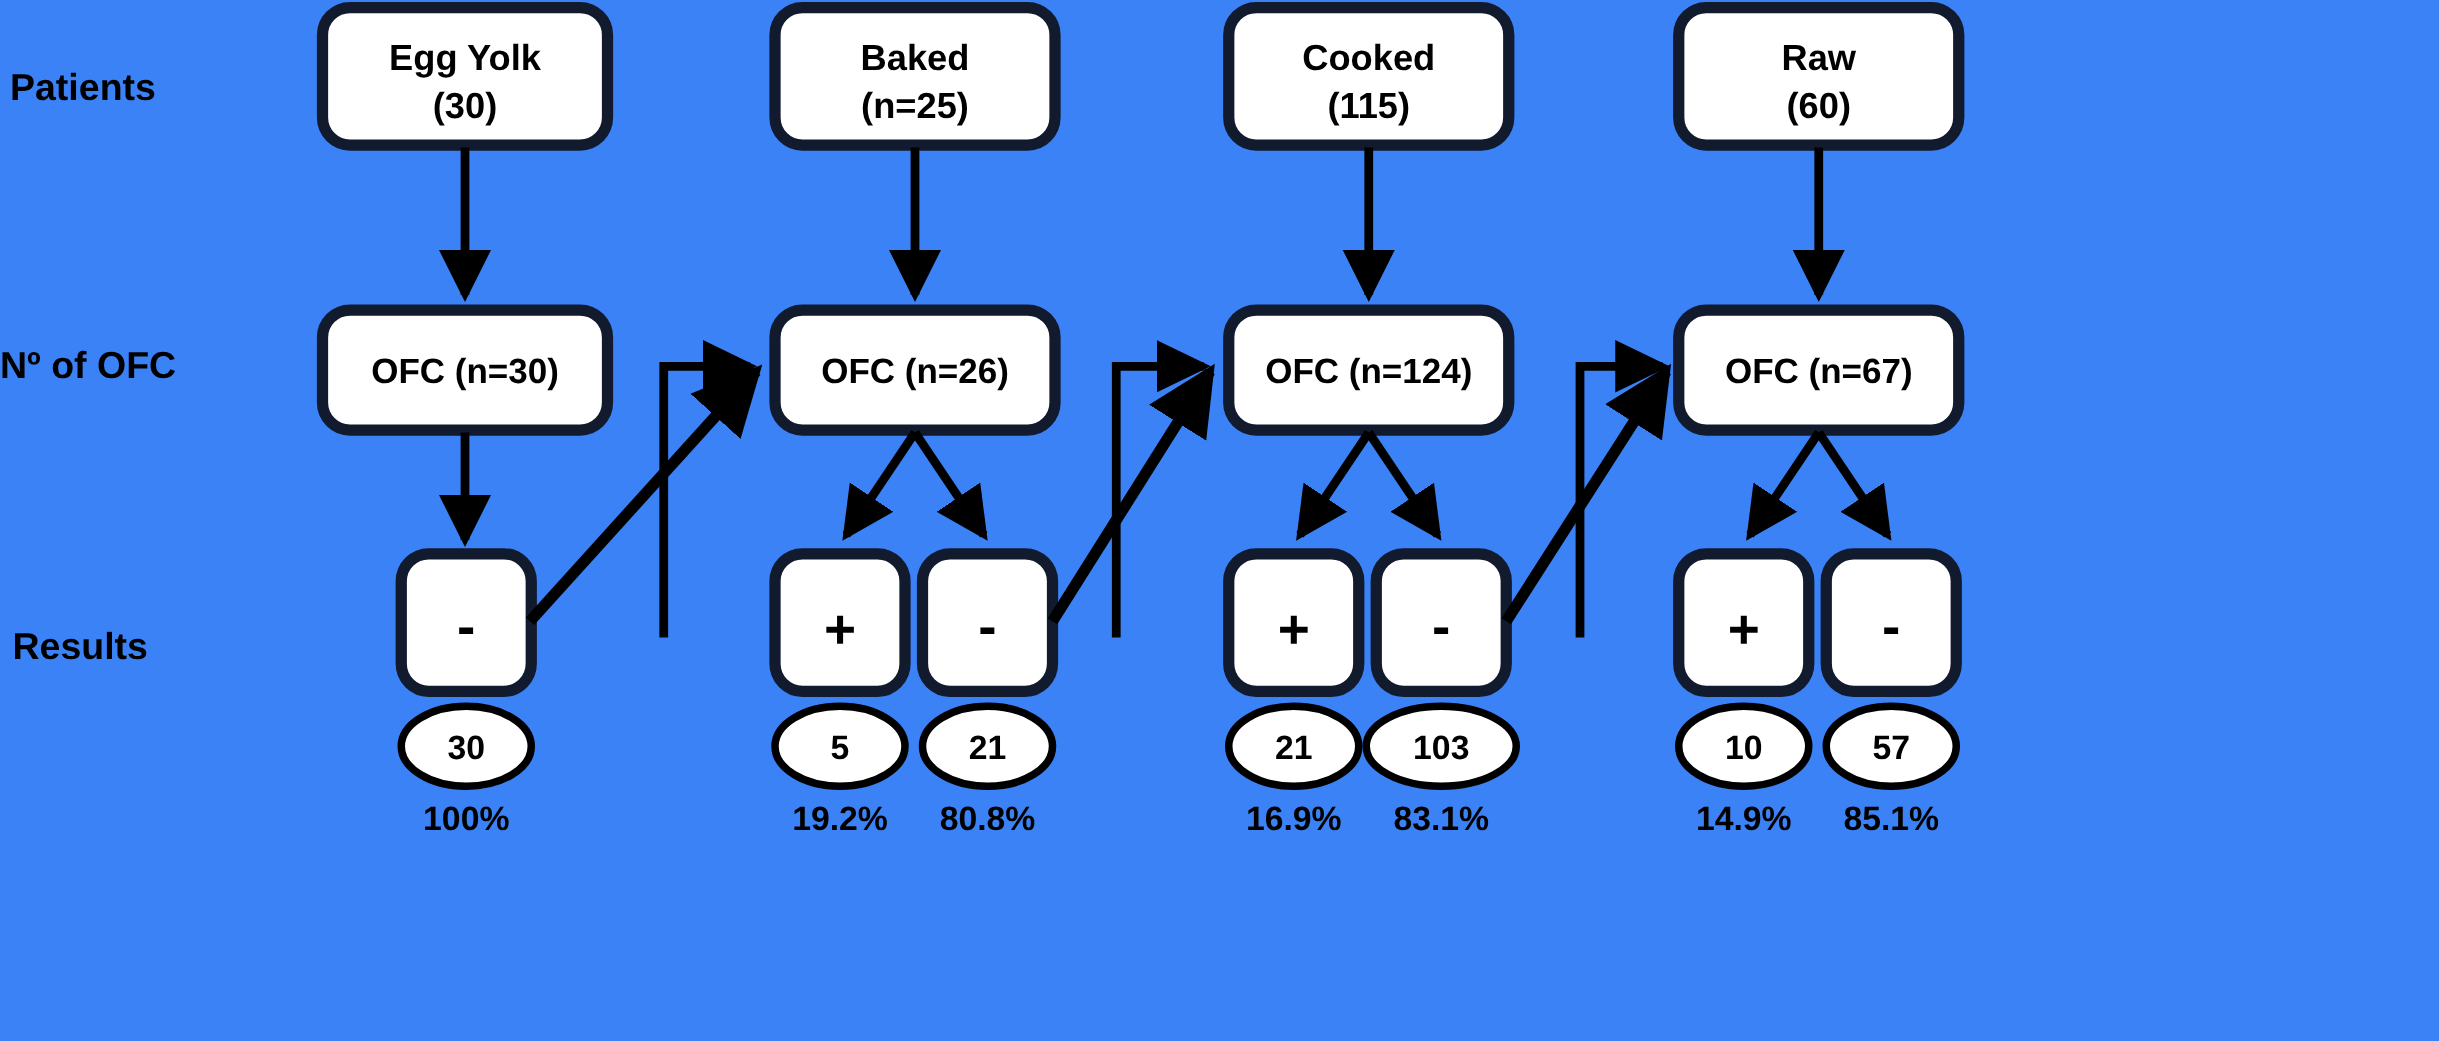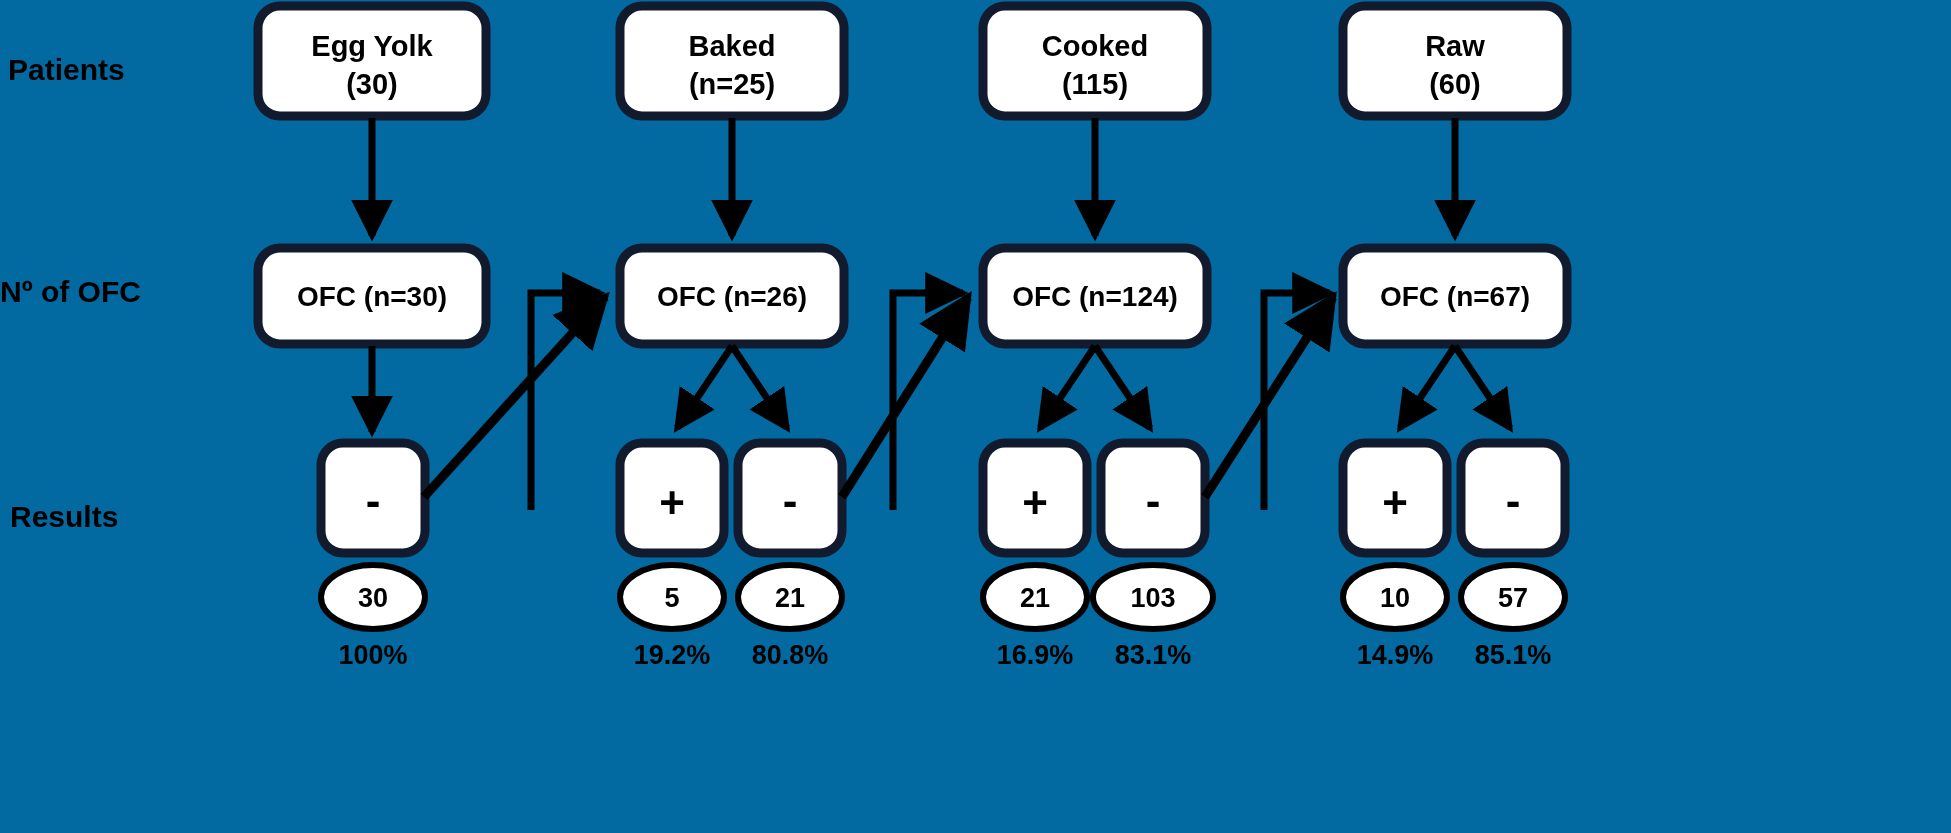--- a/index.html
+++ b/index.html
@@ -10,21 +10,21 @@
   body {
     width: 1951px;
     height: 833px;
     font-family: "Liberation Sans", sans-serif;
     overflow: hidden;
   }
   #stage {
     position: relative;
     width: 1951px;
     height: 833px;
-    background: #0369a1;
+    background: #3b82f6;
   }
   svg#diagram {
     position: absolute;
     left: 0;
     top: 0;
     width: 1951px;
     height: 833px;
     display: block;
   }
   .row-label {

